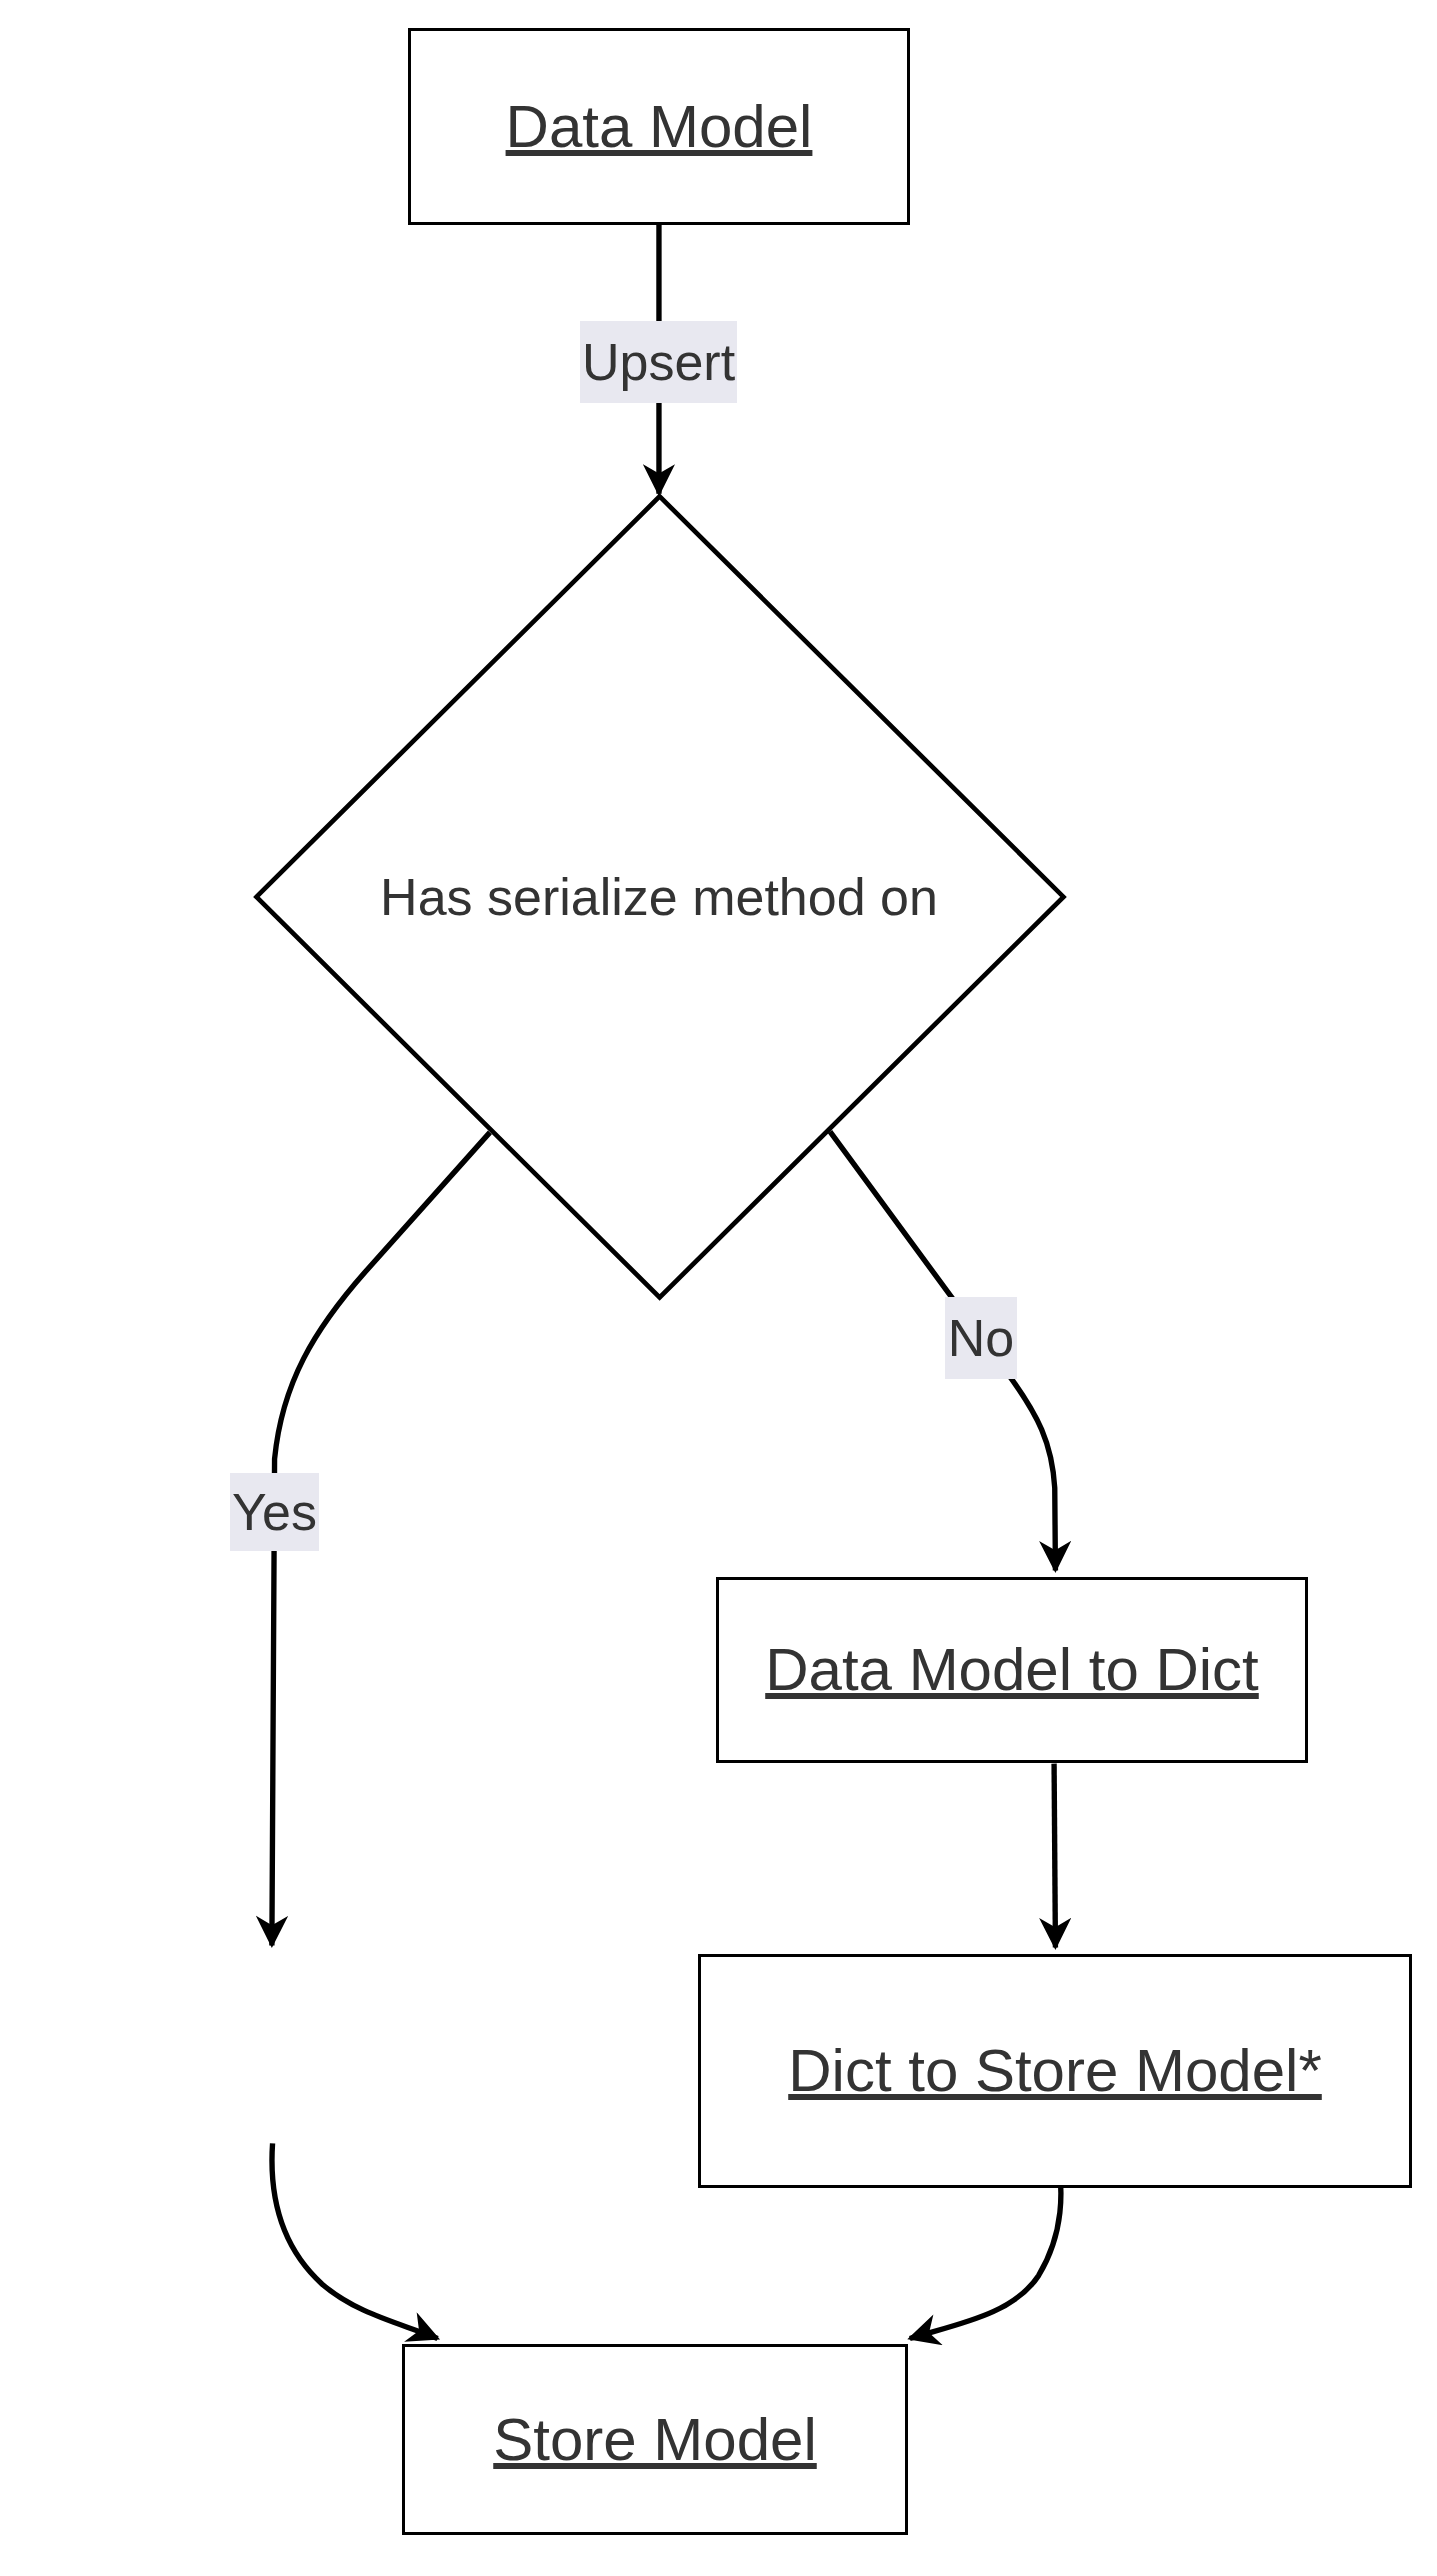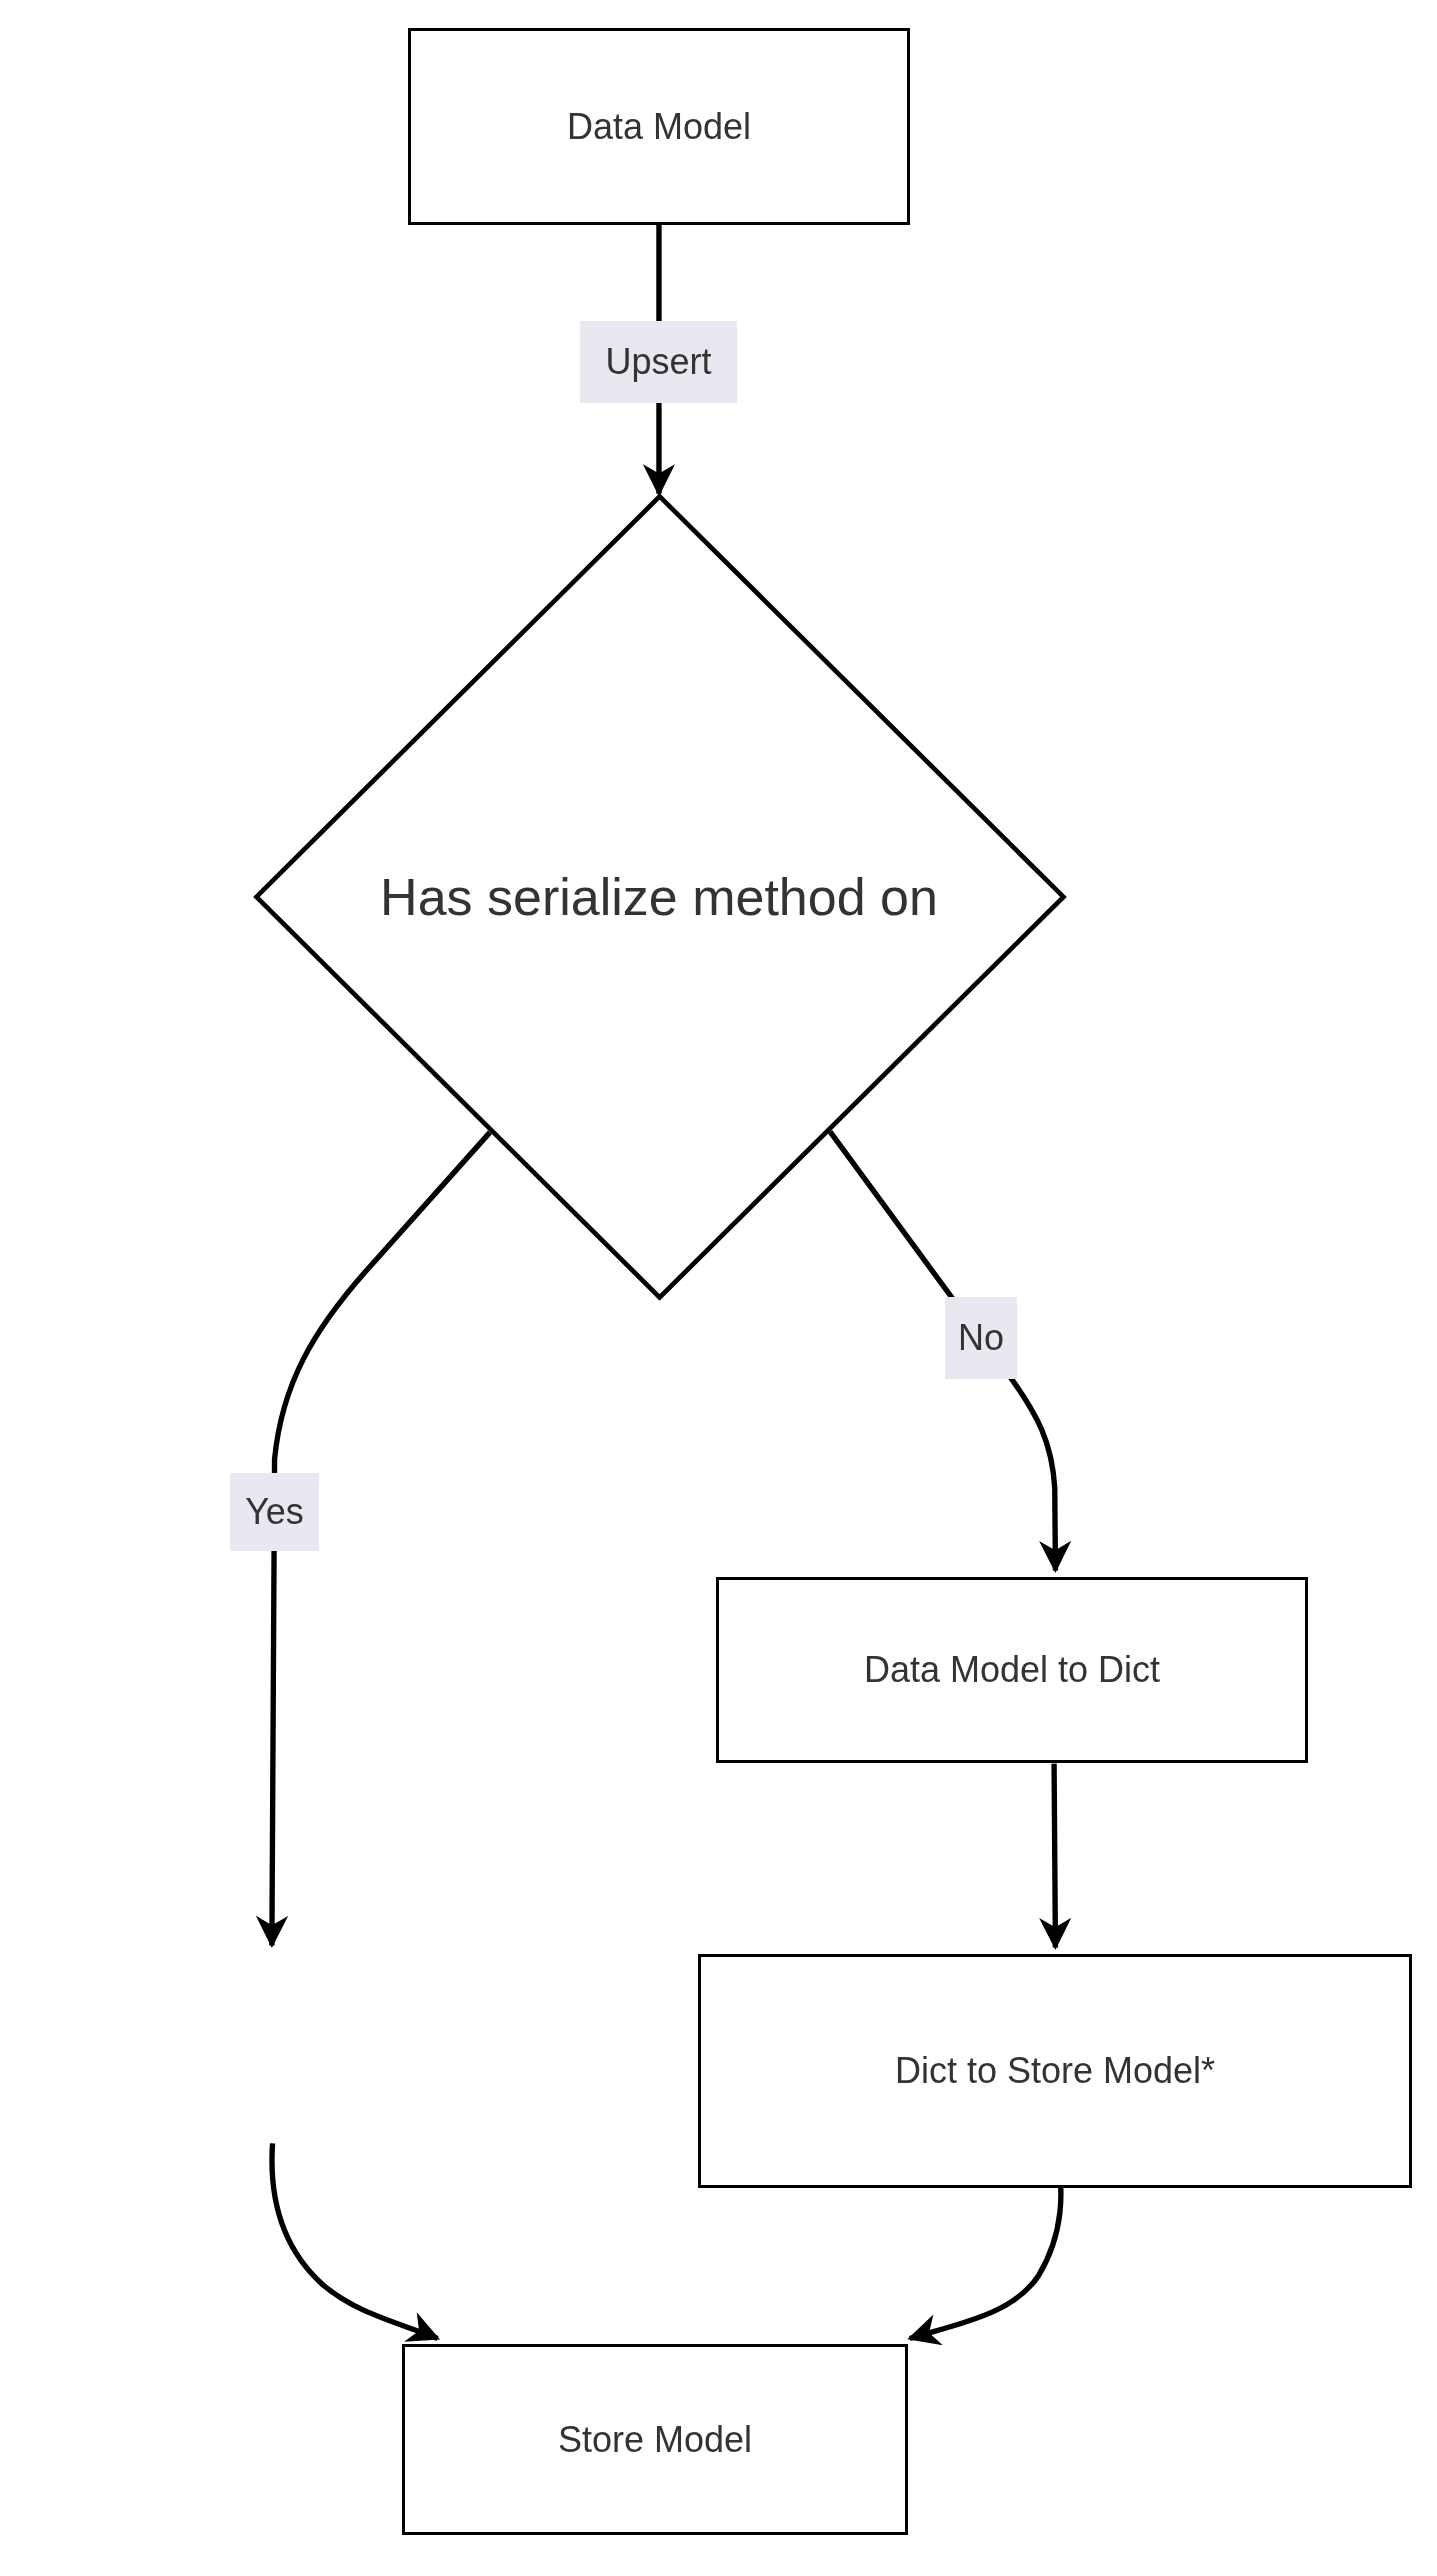--- a/index.html
+++ b/index.html
@@ -32,43 +32,44 @@
     z-index:2;
     background:var(--bg);
     border:3.4px solid var(--stroke);
     display:flex;
     align-items:center;
     justify-content:center;
     box-sizing:border-box;
   }
   .node-label{
     color:var(--text);
-    font-size:36px;
+    font-size:60px;
     line-height:1.2;
     text-align:center;
     white-space:nowrap;
+    text-decoration:underline;
   }
   .diamond-label{
     position:absolute;
     z-index:2;
     display:flex;
     align-items:center;
     justify-content:center;
     color:var(--text);
     font-size:52px;
     line-height:78px;
     text-align:center;
     white-space:nowrap;
   }
   .edge-label{
     position:absolute;
     z-index:3;
     background:var(--label-bg);
     color:var(--text);
-    font-size:36px;
+    font-size:52px;
     display:flex;
     align-items:center;
     justify-content:center;
     white-space:nowrap;
   }
 </style>
 </head>
 <body>
 
 <div id="canvas">

